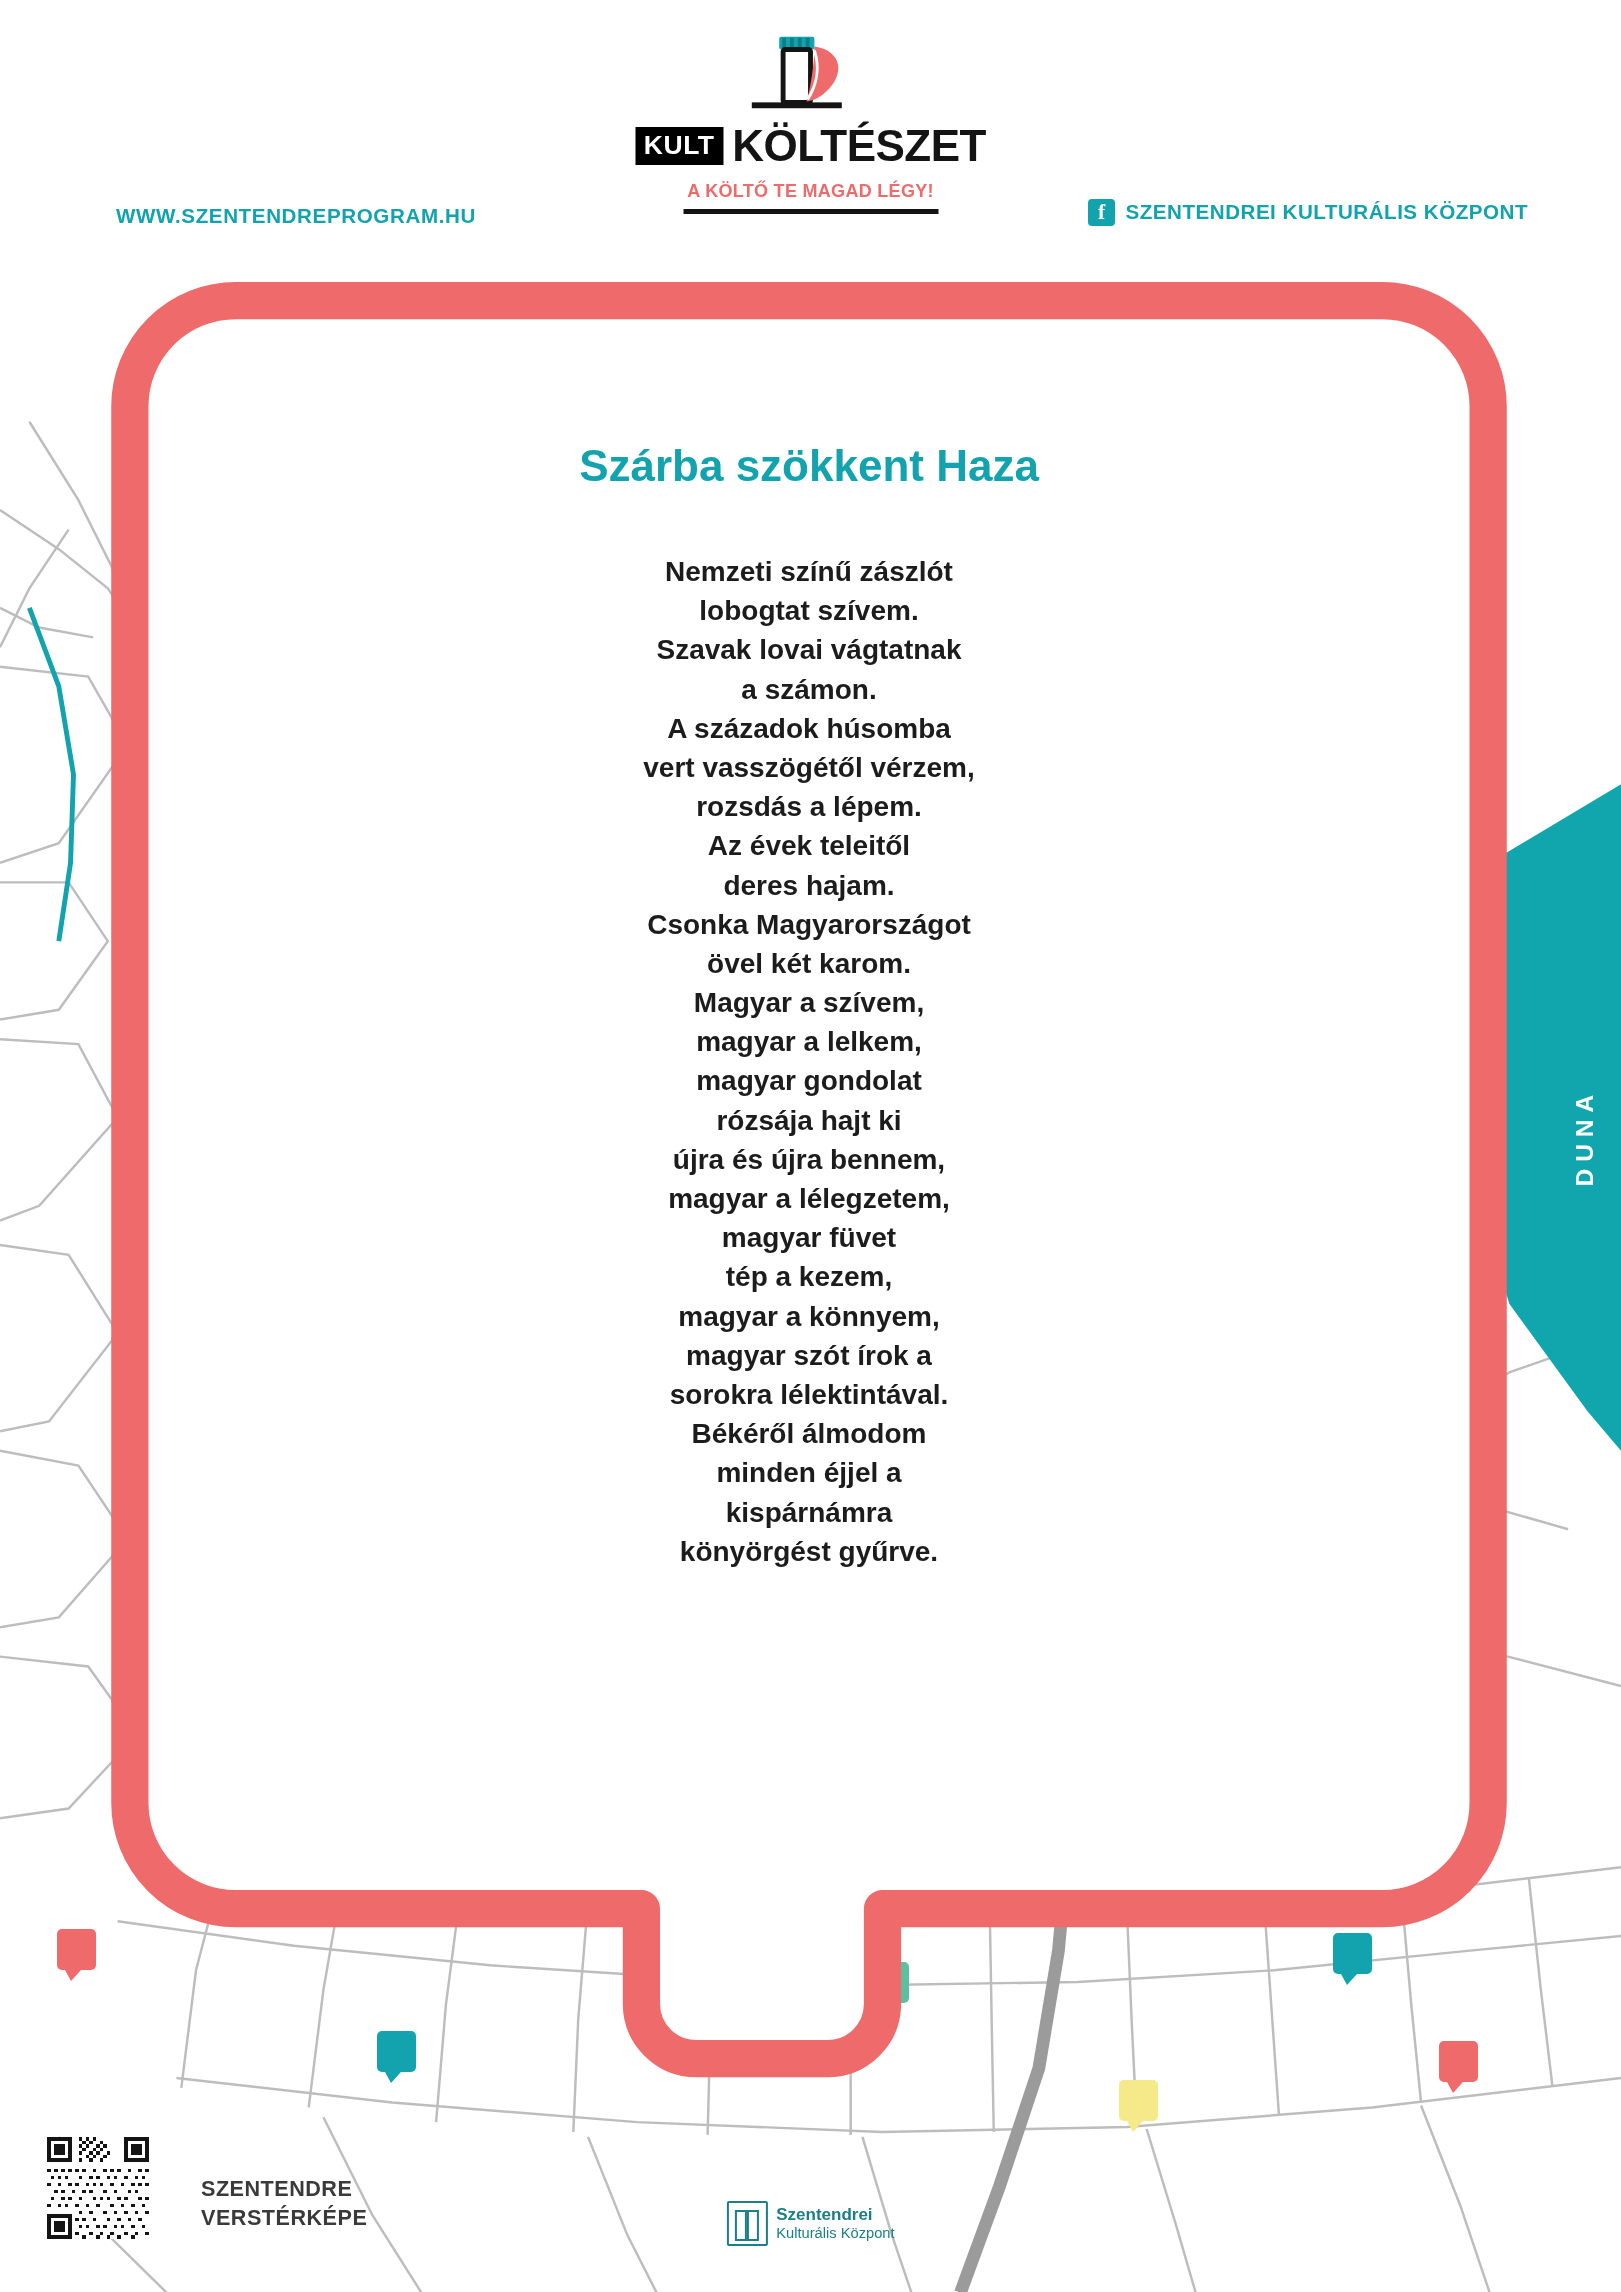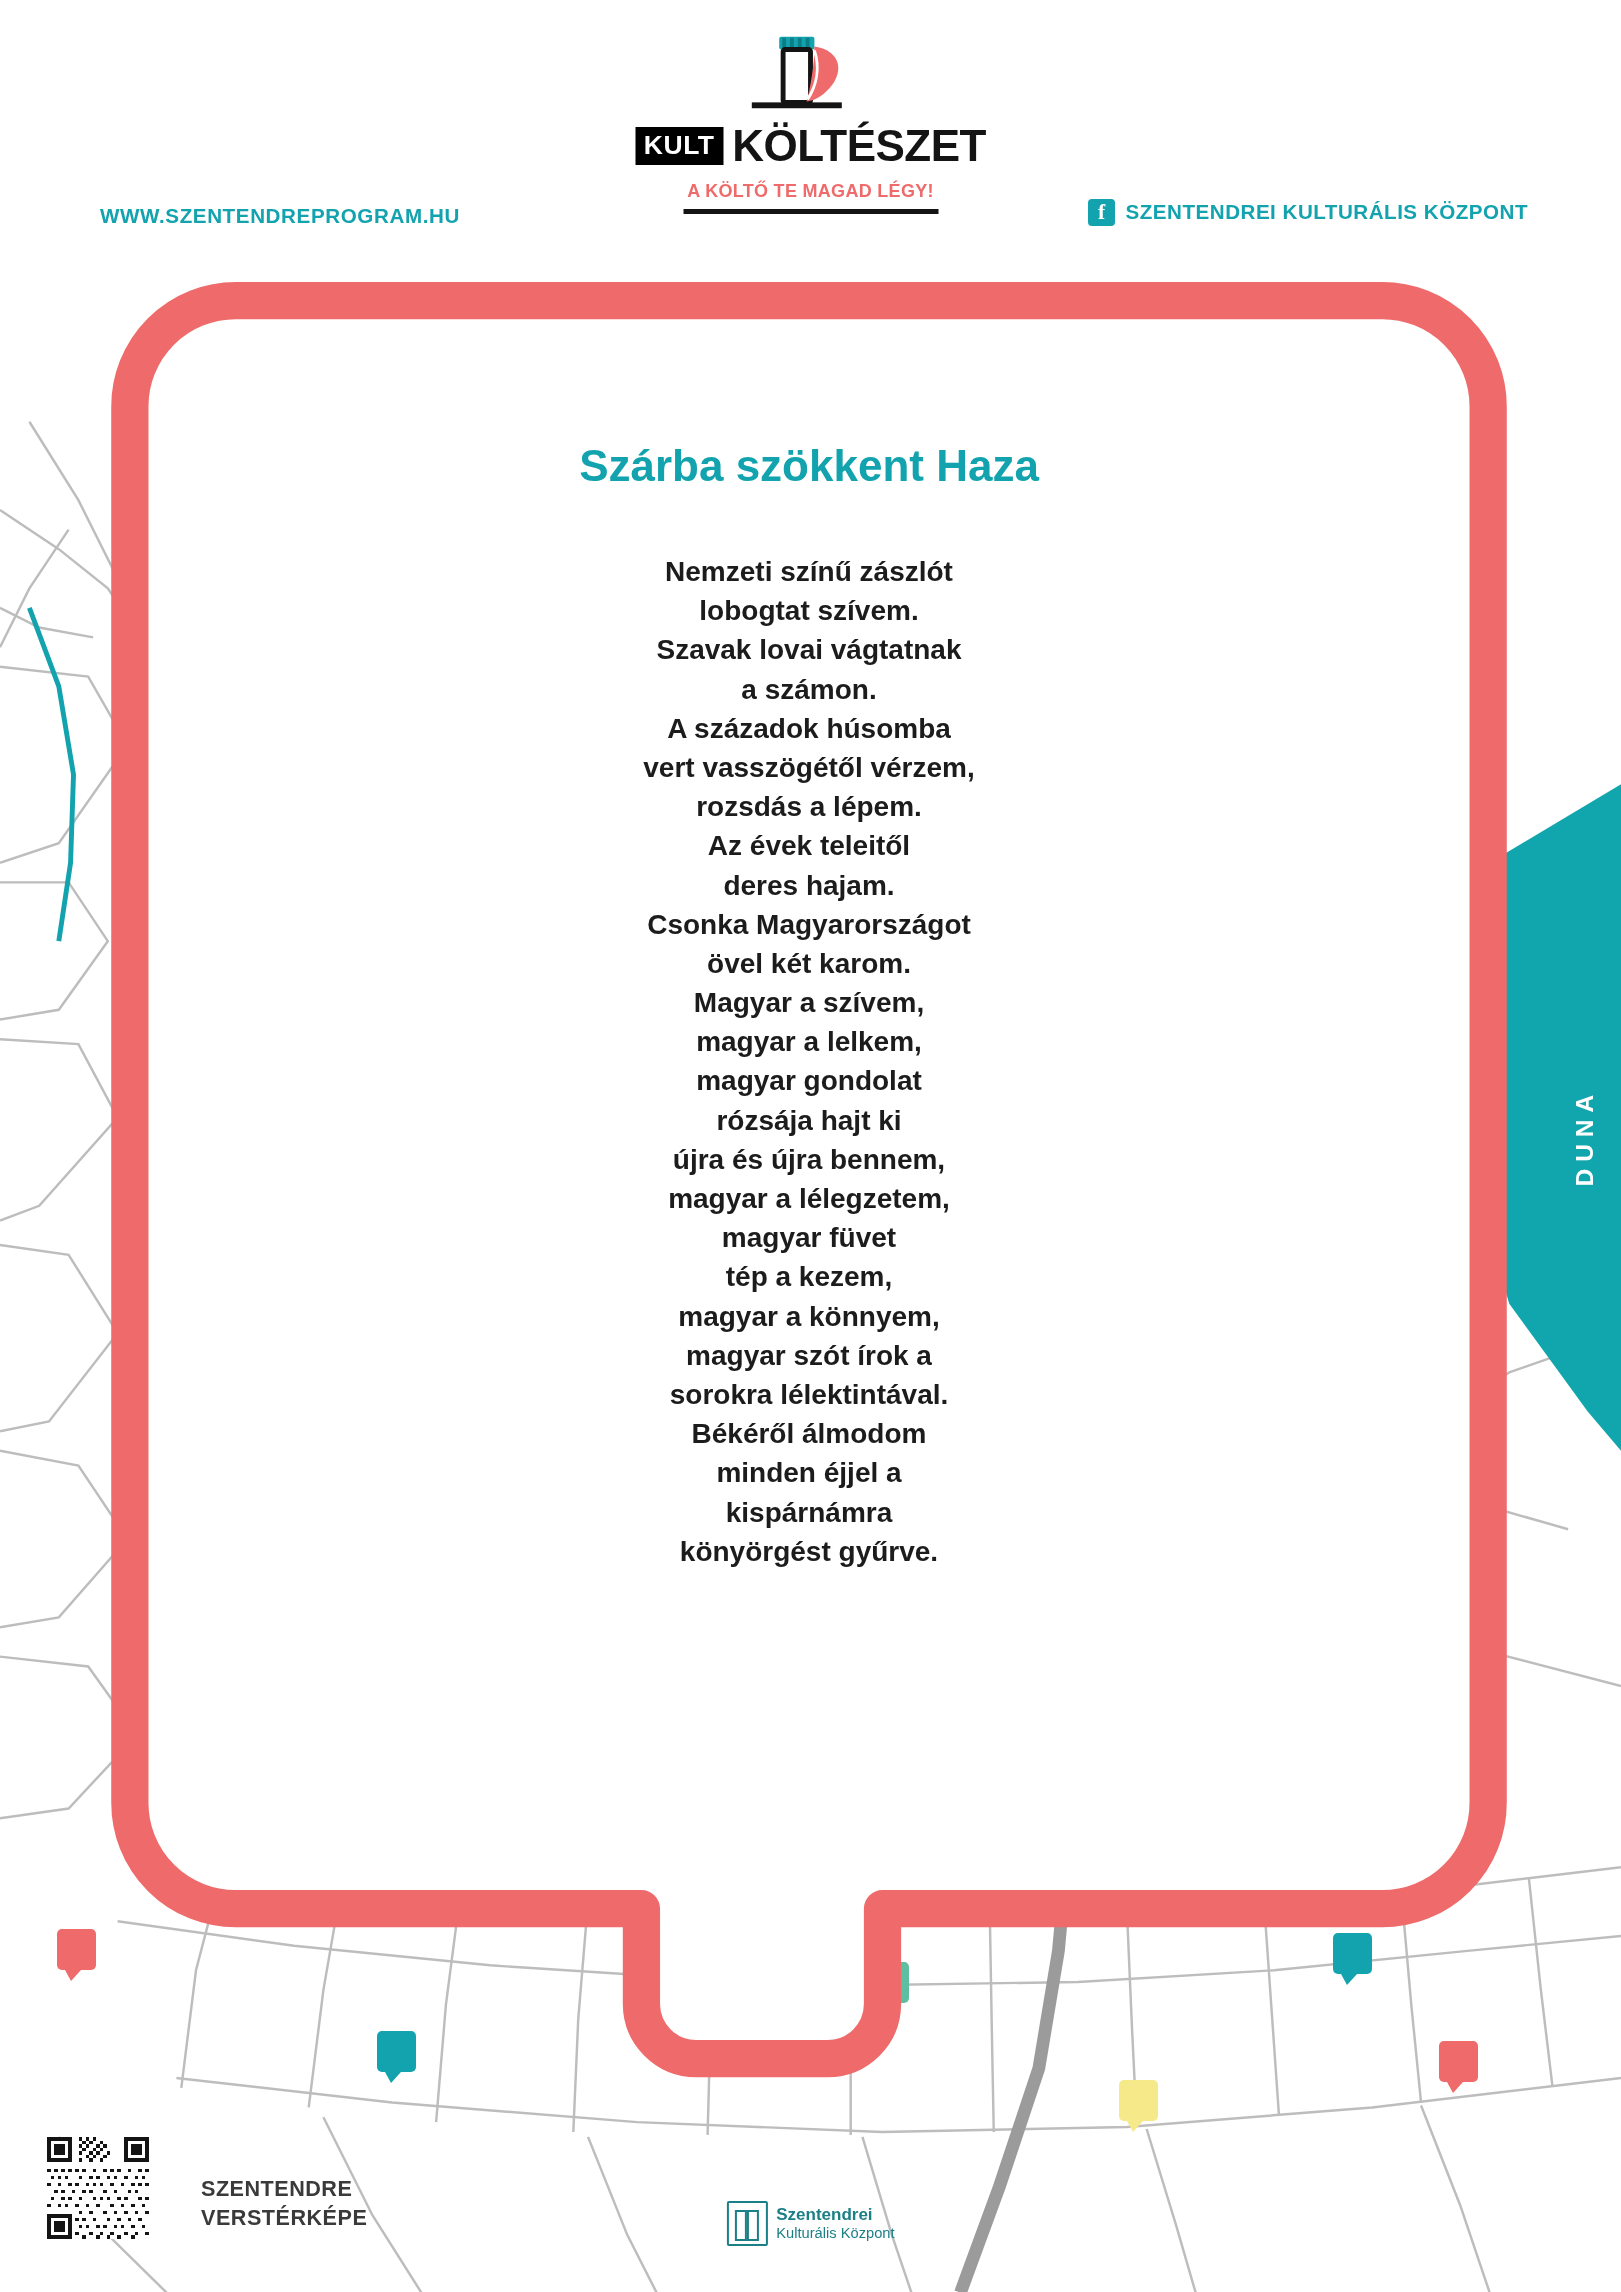--- a/index.html
+++ b/index.html
@@ -26,21 +26,21 @@
 
   
   .header {
     position: absolute;
     top: 0; left: 0; right: 0;
     height: 265px;
     z-index: 5;
   }
   .site-url {
     position: absolute;
-    left: 100px;
+    left: 116px;
     top: 204px;
     font-size: 20.6px;
     font-weight: bold;
     letter-spacing: 0.6px;
     color: #12a3ae;
     white-space: nowrap;
   }
   .fb-block {
     position: absolute;
     right: 93px;

